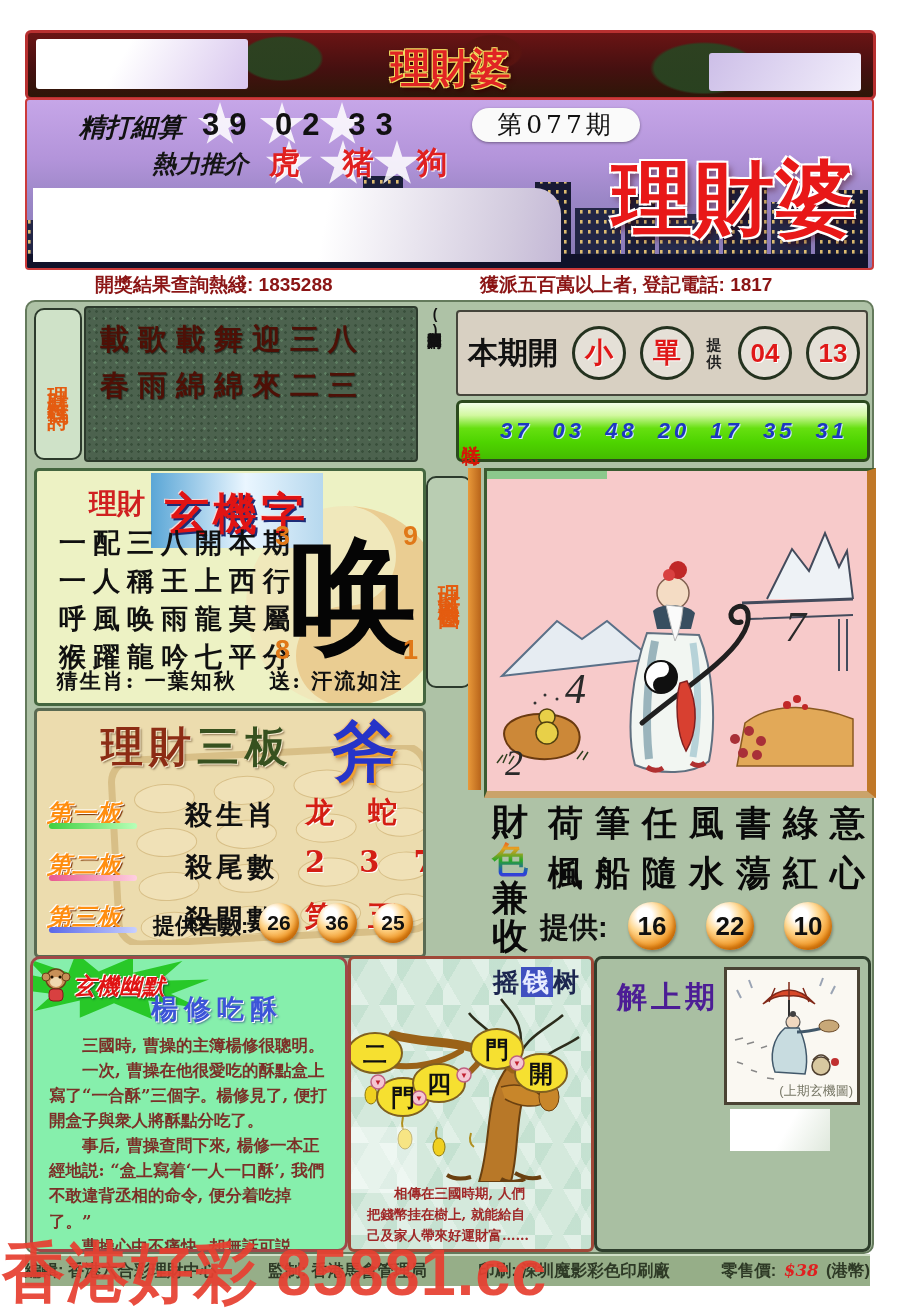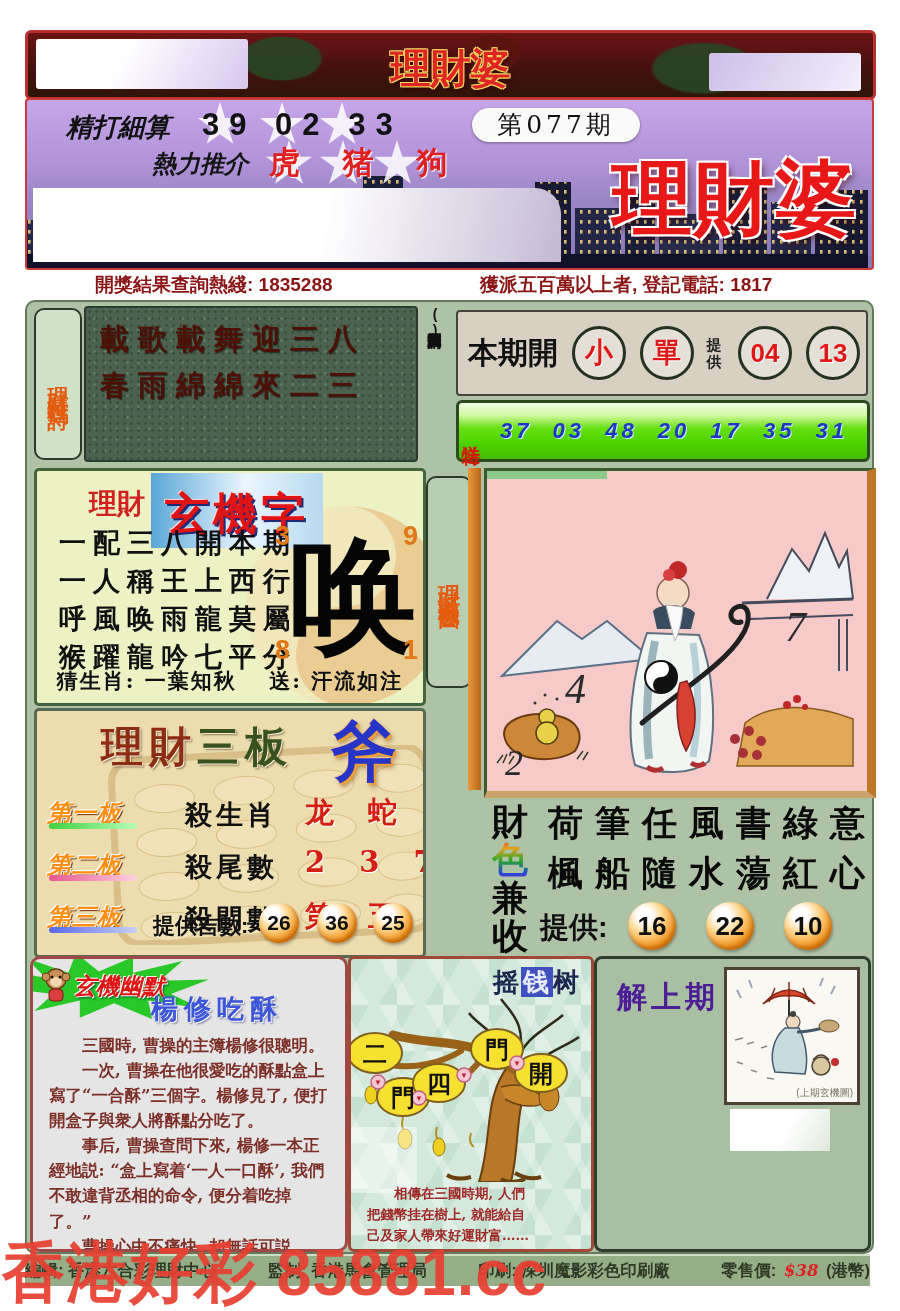--- a/index.html
+++ b/index.html
@@ -19,21 +19,21 @@
   .masthead-title{left:0;right:0;top:8px;text-align:center;font-size:40px;font-weight:bold;color:#e02424;
     text-shadow:1px 1px 0 #f0dc60,-1px -1px 0 #f0dc60,1px -1px 0 #f0dc60,-1px 1px 0 #f0dc60,2px 3px 4px #300;}
   .redact-a{left:8px;top:6px;width:212px;height:50px;background:linear-gradient(120deg,#ffffff 40%,#d8c6ee);border-radius:3px;}
   .redact-b{right:12px;top:20px;width:152px;height:38px;background:linear-gradient(120deg,#cdbfe8,#f2eefb);border-radius:3px;}
 
   
   .banner{left:25px;top:98px;width:845px;height:168px;border:2px solid #cc3a3a;border-radius:4px;
     background:linear-gradient(180deg,#c6a6e8 0%,#b394da 35%,#9a86c6 60%,#8678b4 100%);overflow:hidden;}
   .star8{position:absolute;background:#fff;opacity:.85;
     clip-path:polygon(50% 0,61% 35%,98% 35%,68% 57%,79% 91%,50% 70%,21% 91%,32% 57%,2% 35%,39% 35%);}
-  .slogan-label{left:39px;top:10px;font-size:26px;font-weight:bold;font-style:italic;color:#111;}
+  .slogan-label{left:52px;top:10px;font-size:26px;font-weight:bold;font-style:italic;color:#111;}
   .slogan-numbers{left:175px;top:7px;font-size:31px;font-weight:bold;color:#111;letter-spacing:10px;}
   .hot-label{left:125px;top:48px;font-size:24px;font-weight:bold;font-style:italic;color:#151515;}
   .hot-zodiacs{left:242px;top:42px;font-size:31px;font-weight:bold;color:#e02020;letter-spacing:16px;
     text-shadow:1px 1px 0 #fff;}
   .issue-badge{left:445px;top:8px;width:168px;height:34px;background:#fafafa;border-radius:18px;
     font-size:25px;color:#111;text-align:center;line-height:34px;letter-spacing:4px;box-shadow:0 1px 3px rgba(0,0,0,.4);}
   .banner-title{right:14px;top:46px;font-size:80px;font-weight:bold;color:#e81818;letter-spacing:2px;
     text-shadow:2px 2px 0 #fff,-2px -2px 0 #fff,2px -2px 0 #fff,-2px 2px 0 #fff,4px 5px 6px rgba(60,0,0,.5);}
   .banner-redact{left:6px;top:88px;width:528px;height:74px;border-radius:0 26px 0 0;
     background:linear-gradient(100deg,#ffffff 55%,#d2cade 90%,#c4b8d6);}
@@ -123,21 +123,21 @@
   .wealth-char{position:absolute;left:490px;width:40px;text-align:center;font-size:36px;font-weight:bold;color:#0a0a0a;
     font-family:"DejaVu Serif",serif;}
   .wealth-char.rainbow{background:linear-gradient(180deg,#e82020,#e8a020,#28a828,#2048d8,#a020c8);
     -webkit-background-clip:text;background-clip:text;color:transparent;}
   .wealth-line{position:absolute;left:548px;font-size:35px;font-weight:bold;color:#0a0a0a;letter-spacing:12px;white-space:nowrap;
     font-family:"DejaVu Serif",serif;}
   .wealth-provide{position:absolute;left:540px;top:908px;font-size:29px;font-weight:bold;color:#101010;}
   .ball.lg{width:48px;height:48px;font-size:26px;}
 
   
-  .humor-box{left:30px;top:956px;width:312px;height:290px;background:#e5e5e5;border:3px solid #a04848;border-radius:10px;overflow:hidden;}
+  .humor-box{left:30px;top:956px;width:312px;height:290px;background:#86efac;border:3px solid #a04848;border-radius:10px;overflow:hidden;}
   .starburst{position:absolute;left:-14px;top:-6px;width:190px;height:66px;background:#28c828;
     clip-path:polygon(0 30%,14% 38%,4% 8%,26% 30%,30% 0,42% 28%,60% 6%,60% 30%,86% 12%,74% 42%,100% 40%,80% 62%,96% 84%,68% 72%,70% 100%,50% 76%,32% 98%,32% 72%,8% 88%,18% 62%,0 56%);}
   .humor-badge{position:absolute;left:40px;top:12px;font-size:23px;font-weight:bold;font-style:italic;color:#e01414;
     text-shadow:1px 1px 0 #fff,-1px -1px 0 #fff,2px 2px 2px #053;}
   .humor-title{position:absolute;left:118px;top:32px;font-size:27px;font-weight:bold;color:#3c54d8;letter-spacing:6px;
     text-shadow:1px 1px 0 #fff,2px 2px 2px rgba(20,30,120,.5);}
   .humor-story{position:absolute;left:16px;top:74px;width:282px;font-size:16.5px;line-height:1.52;color:#7c3028;font-weight:bold;
     font-family:"DejaVu Serif",serif;white-space:pre-line;}
   .monkey{position:absolute;left:6px;top:6px;}
 
@@ -150,21 +150,21 @@
     font-family:"DejaVu Serif",serif;margin-left:21px;}
   .tree-title .hl{background:#4050c0;color:#e8ecff;padding:0 2px;}
   .tree-caption{position:absolute;left:16px;top:224px;width:214px;font-size:13.5px;font-weight:bold;color:#a02828;
     line-height:1.55;white-space:pre-line;font-family:"DejaVu Serif",serif;}
   .tree-redact{position:absolute;left:0px;top:168px;width:66px;height:66px;background:rgba(255,255,255,.45);}
 
   
   .last-box{left:594px;top:956px;width:271px;height:290px;background:#a9bfa2;border:3px solid #2e3e2c;border-radius:8px;}
   .last-title{position:absolute;left:20px;top:18px;font-size:30px;font-weight:bold;color:#4c1d95;letter-spacing:4px;}
   .last-pic{position:absolute;right:8px;top:8px;width:130px;height:132px;background:#faf8f2;border:3px solid #4a4334;}
-  .last-pic-caption{position:absolute;right:4px;bottom:2px;font-size:10px;color:#776;}
+  .last-pic-caption{position:absolute;right:4px;bottom:2px;font-size:13px;color:#776;}
   .last-redact{position:absolute;right:38px;top:150px;width:100px;height:42px;
     background:linear-gradient(120deg,#ffffff 55%,#dfe8dc);}
 
   
   .footer-bar{left:25px;top:1254px;width:845px;height:30px;background:#96ae88;border-top:2px solid #cfdfc6;
     display:flex;align-items:center;justify-content:space-between;font-size:16.5px;font-weight:bold;color:#2e3a26;}
   .price-val{color:#e02020;font-style:italic;font-family:"DejaVu Serif",serif;margin:0 3px;}
   .watermark{left:2px;top:1230px;font-size:63px;font-weight:bold;color:rgba(230,64,48,.93);letter-spacing:1px;
     white-space:nowrap;z-index:60;transform:scaleY(1.04);}
 </style>

